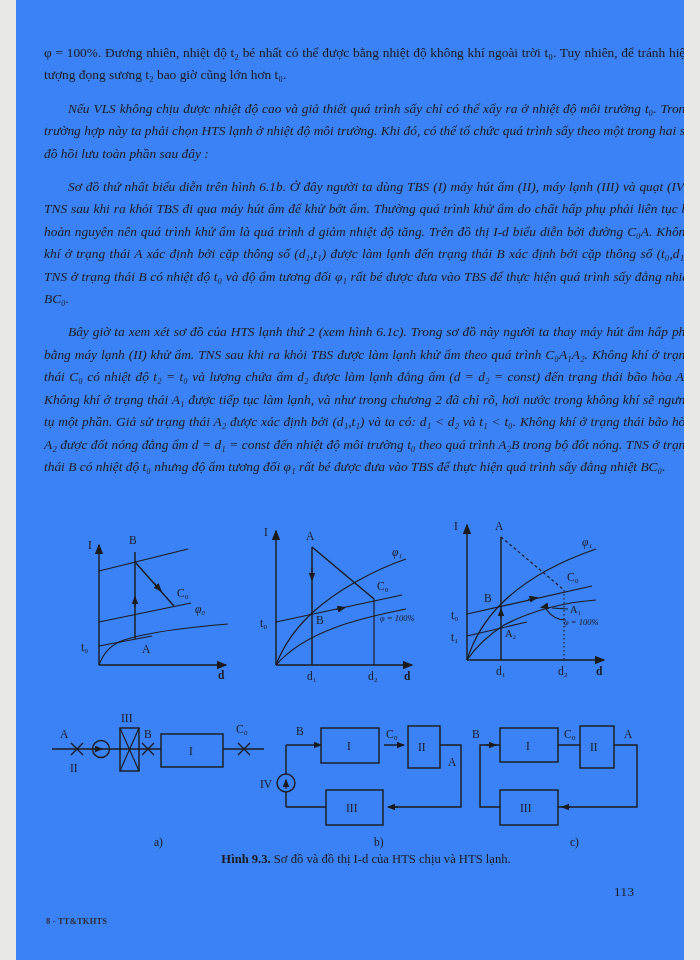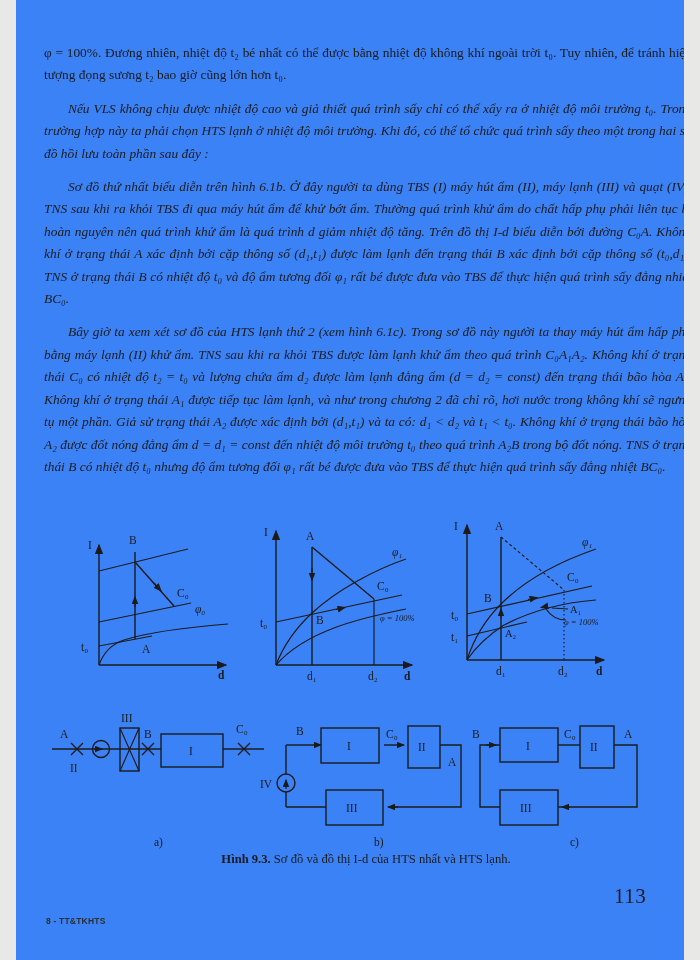--- a/index.html
+++ b/index.html
@@ -16,25 +16,25 @@
   .textblock p{margin:0 0 11px 0;}
   .textblock p.indent{text-indent:24px;font-style:italic;}
   .fig{position:absolute;}
   svg text{font-family:"Liberation Serif","DejaVu Serif",serif;fill:#1b1b1b;}
   .caption{
     position:absolute;left:0;top:852px;width:700px;text-align:center;
     font-size:12.6px;
   }
   .caption .cap-label{font-weight:bold;}
   .pagenum{
-    position:absolute;left:598px;top:884px;font-size:21px;letter-spacing:0.5px;
+    position:absolute;left:598px;top:884px;font-size:13px;letter-spacing:0.5px;
   }
   .footer{
     position:absolute;left:30px;top:916px;
-    font-family:Liberation Sans, sans-serif;
+    font-family:Liberation Serif, serif;
     font-size:8.5px;font-weight:bold;color:#2e2e2e;letter-spacing:0.2px;
   }
   .sline{stroke:#1b1b1b;stroke-width:1.15;fill:none;}
   .sline2{stroke:#1b1b1b;stroke-width:1.4;fill:none;}
   .ah{fill:#1b1b1b;}
 </style>
 </head>
 <body>
 
 <div class="page">
@@ -231,19 +231,19 @@
       <text x="54" y="48">I</text>
       <text x="92" y="36">C₀</text>
       <text x="118" y="49">II</text>
       <text x="152" y="36">A</text>
       <text x="48" y="110">III</text>
       <text x="98" y="144">c)</text>
     </g>
   </svg>
 
   <div class="caption">
-    <span class="cap-label">Hình 9.3.</span><span> Sơ đồ và đồ thị I-d của HTS nhất và HTS lạnh.</span>
+    <span class="cap-label">Hình 9.3.</span><span> Sơ đồ và đồ thị I-d của HTS chịu và HTS lạnh.</span>
   </div>
 
   <div class="pagenum">113</div>
   <div class="footer">8 - TT&amp;TKHTS</div>
 
 </div>
 
 </body></html>

